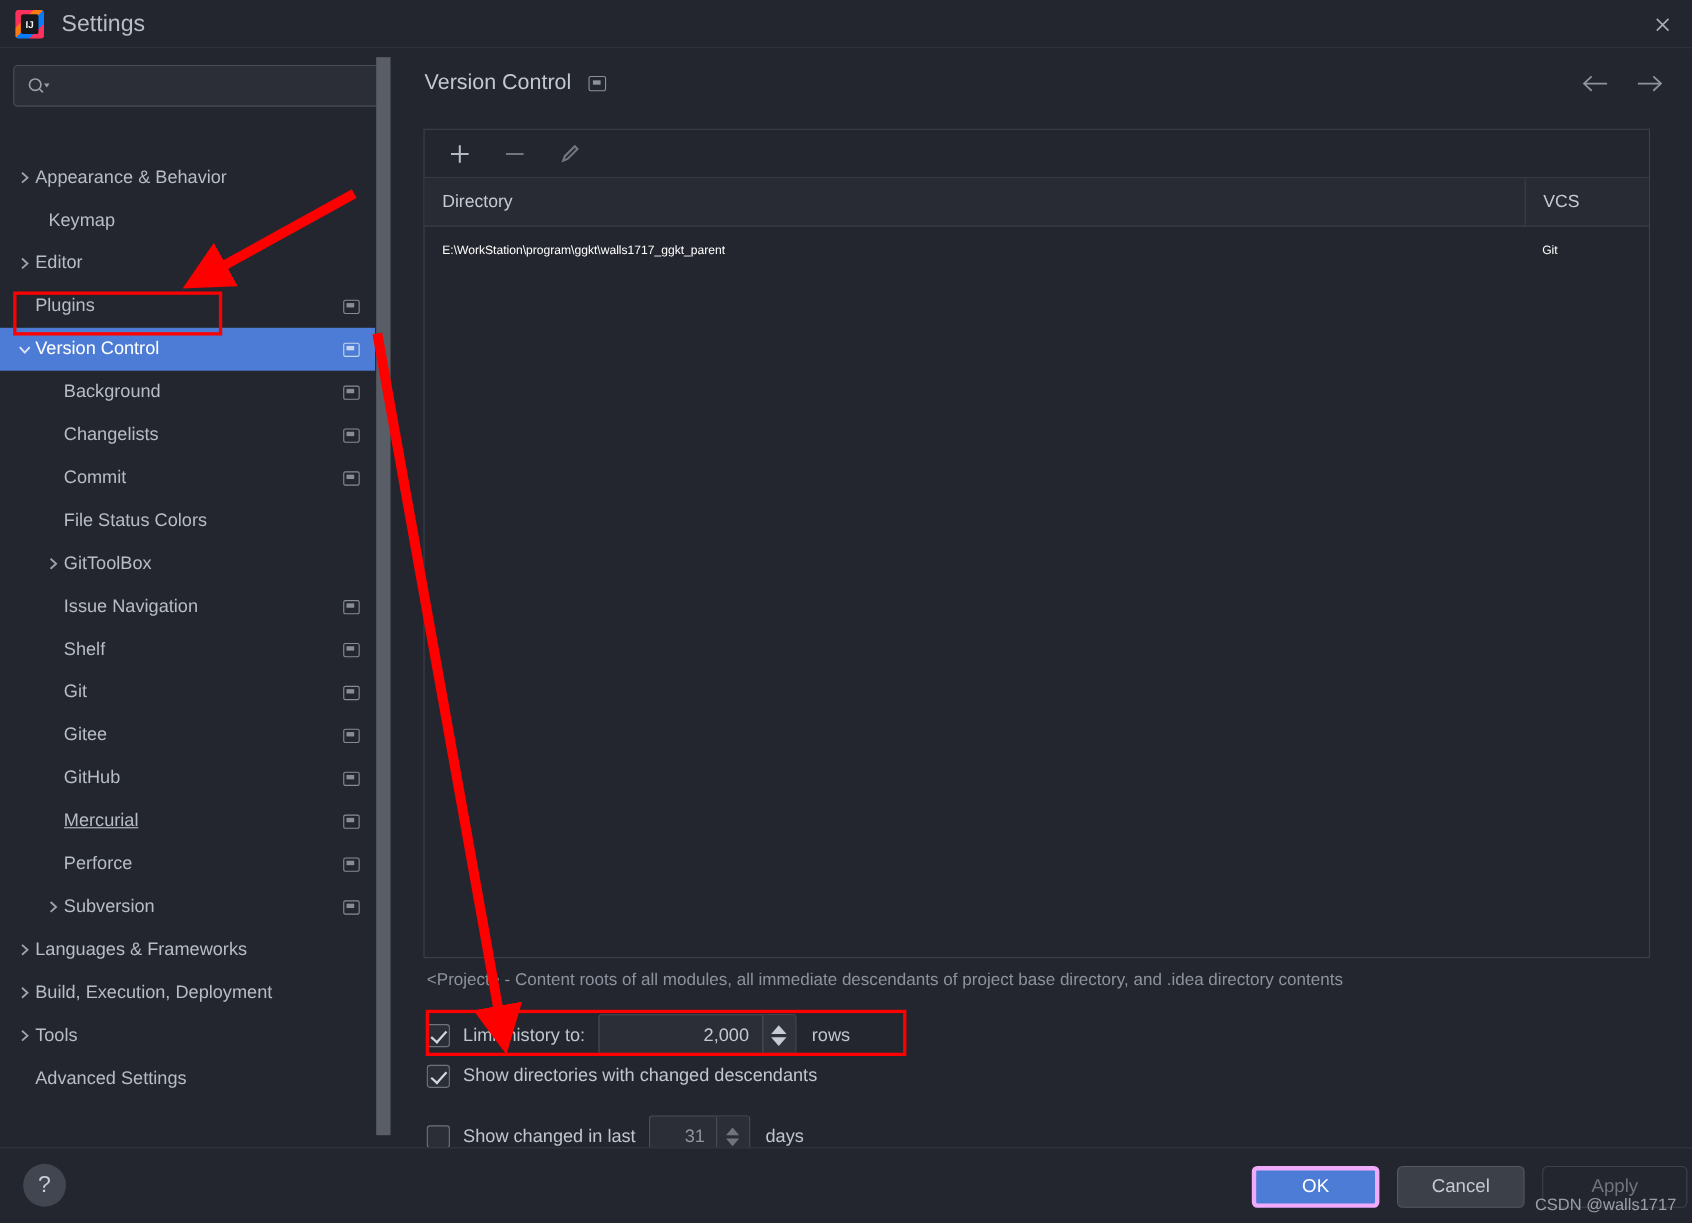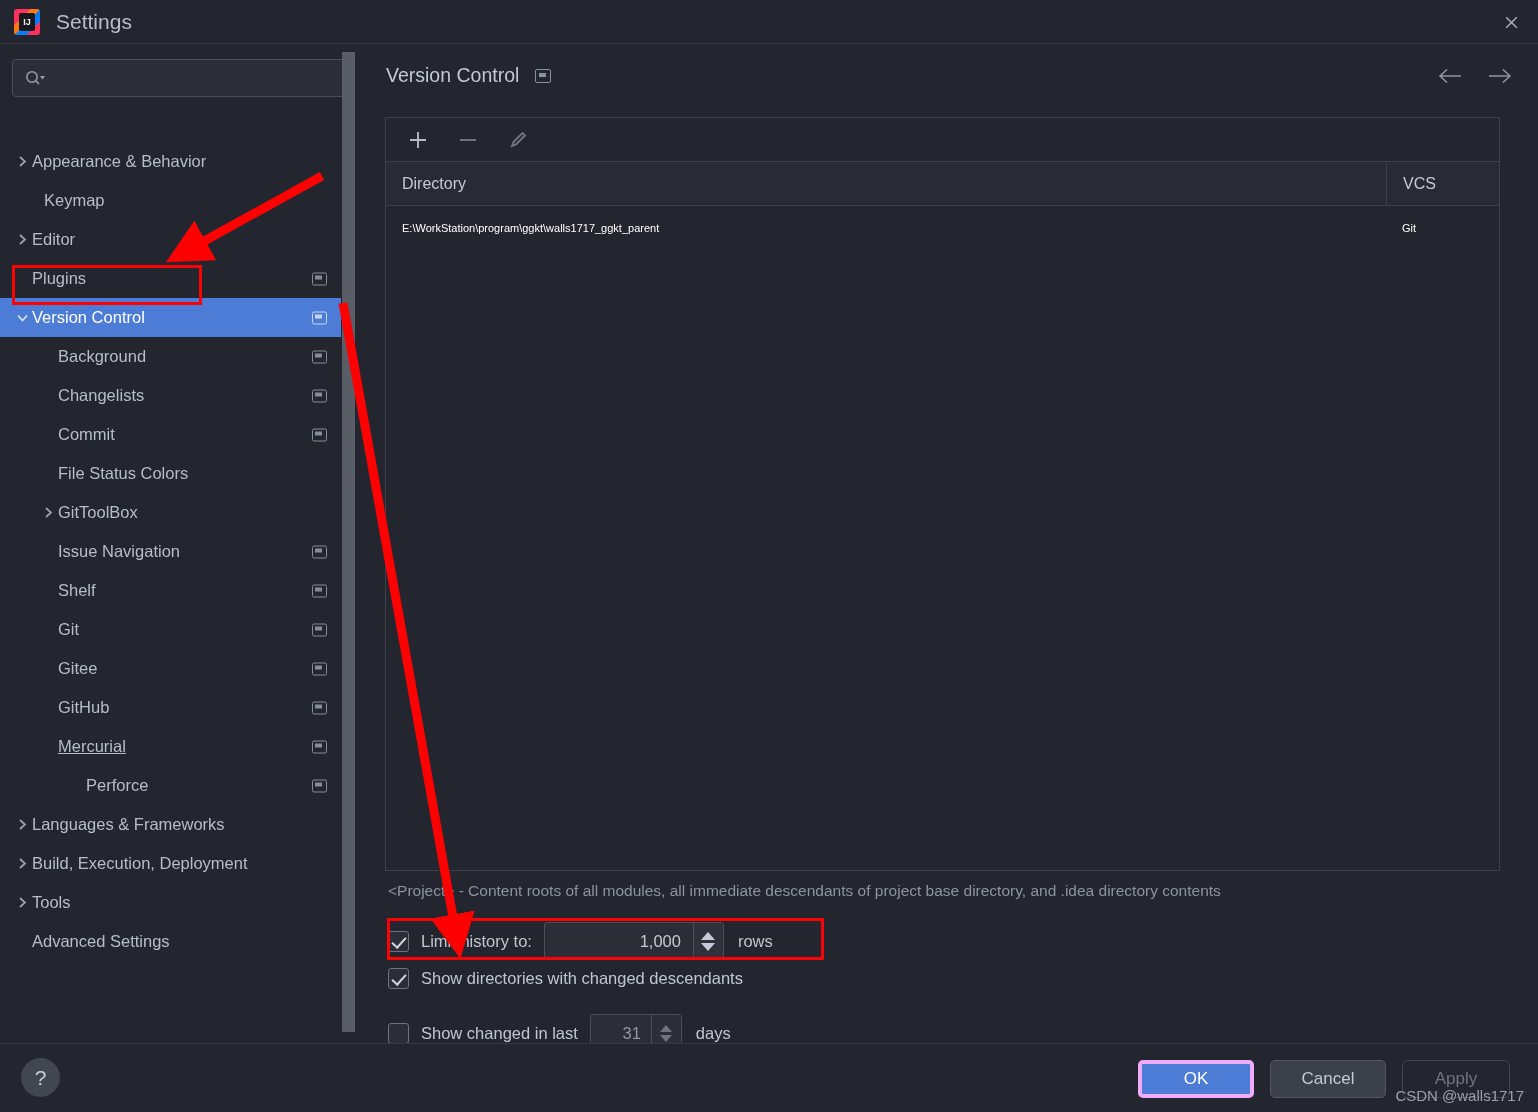--- a/index.html
+++ b/index.html
@@ -311,21 +311,21 @@
     left: 1138px; width: 116px;
     background: #4d7cd6; color: #ffffff;
     border: 4px solid #f0abfc;
   }
   .btn-cancel {
     left: 1270px; width: 116px;
     background: #3b4049; color: #c4cad3;
     border: 1px solid #53585f;
   }
   .btn-apply {
-    left: 1402px; width: 108px;
+    left: 1402px; width: 132px;
     background: #23262e; color: #6f747d;
     border: 1px solid #3e424b;
   }
   .watermark {
     position: absolute; right: 14px; bottom: 8px;
     font-size: 15px;
     color: #9ba0a8;
     font-family: "Liberation Sans", sans-serif;
   }
 
@@ -455,23 +455,32 @@
         <div class="tree-row" style="padding-left: 38px;">
           <span class="tw empty"></span>
           <span class="lbl">GitHub</span>
           <span class="badge-icon"></span>
         </div>
         <div class="tree-row" style="padding-left: 38px; text-decoration: underline;">
           <span class="tw empty"></span>
           <span class="lbl">Mercurial</span>
           <span class="badge-icon"></span>
         </div>
-        <div class="tree-row" style="padding-left: 38px; gap: 28px;">
+        <div class="tree-row" style="padding-left: 38px;">
           <span class="tw empty"></span>
           <span class="lbl">Perforce</span>
+          <span class="badge-icon"></span>
+        </div>
+        <div class="tree-row" style="padding-left: 38px;">
+          <span class="tw">
+            <svg viewBox="0 0 13 13" fill="none" stroke="currentColor" stroke-width="1.7">
+              <path d="M4 2 L9 6.5 L4 11"></path>
+            </svg>
+          </span>
+          <span class="lbl">Subversion</span>
           <span class="badge-icon"></span>
         </div>
         <div class="tree-row" style="padding-left: 12px;">
           <span class="tw">
             <svg viewBox="0 0 13 13" fill="none" stroke="currentColor" stroke-width="1.7">
               <path d="M4 2 L9 6.5 L4 11"></path>
             </svg>
           </span>
           <span class="lbl">Languages &amp; Frameworks</span>
         </div>
@@ -551,21 +560,21 @@
         <div class="col-vcs">Git</div>
       </div>
     </div>
 
     <div class="hint-text">&lt;Project&gt; - Content roots of all modules, all immediate descendants of project base directory, and .idea directory contents</div>
 
     <div class="opt-row opt-limit">
       <div class="cb checked"></div>
       <span class="opt-label">Limit history to:</span>
       <div class="spinner">
-        <div class="val">1,000</div>
+        <div class="val">2,000</div>
         <div class="arrows">
           <span class="ar-up"></span>
           <span class="ar-dn"></span>
         </div>
       </div>
       <span class="unit">rows</span>
     </div>
 
     <div class="opt-row opt-show-dirs">
       <div class="cb checked"></div>

